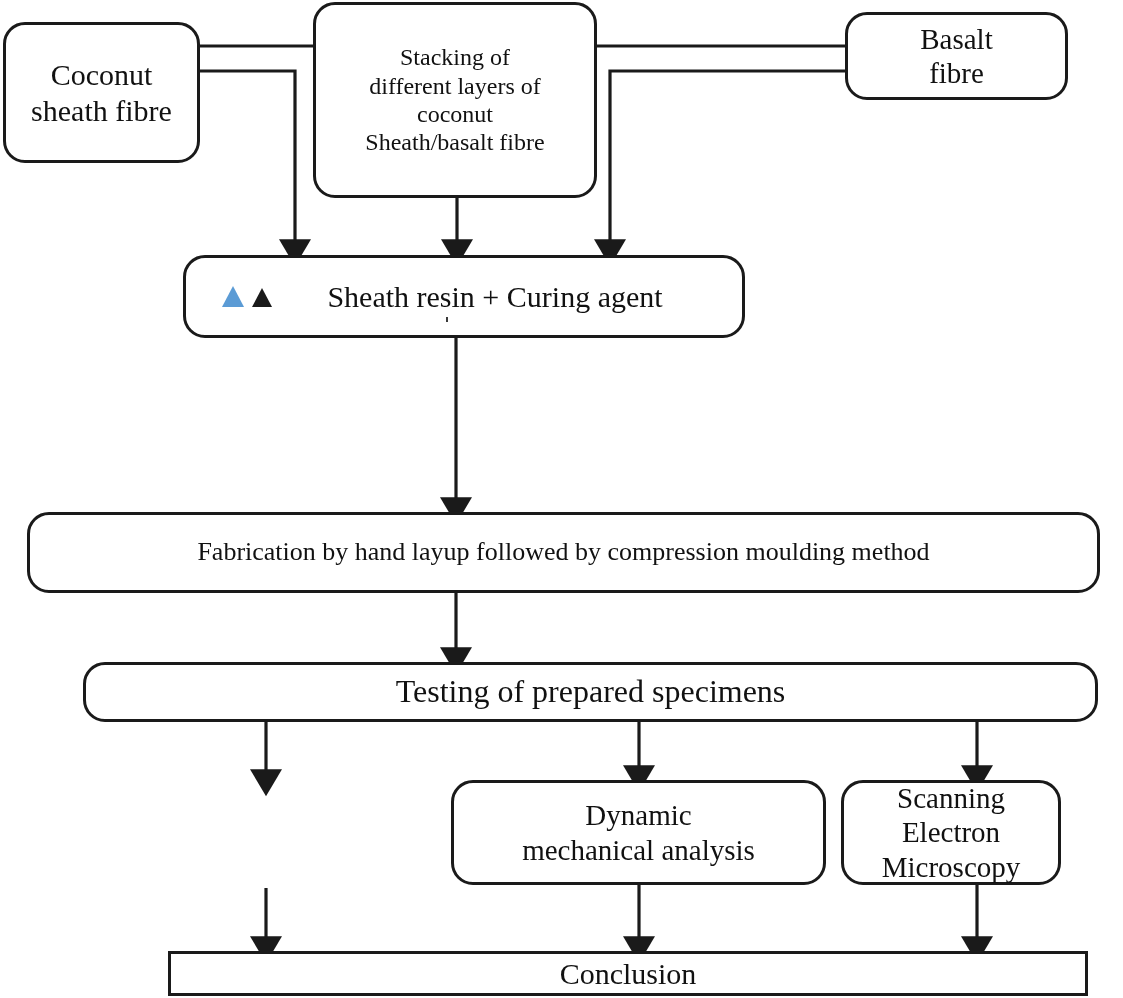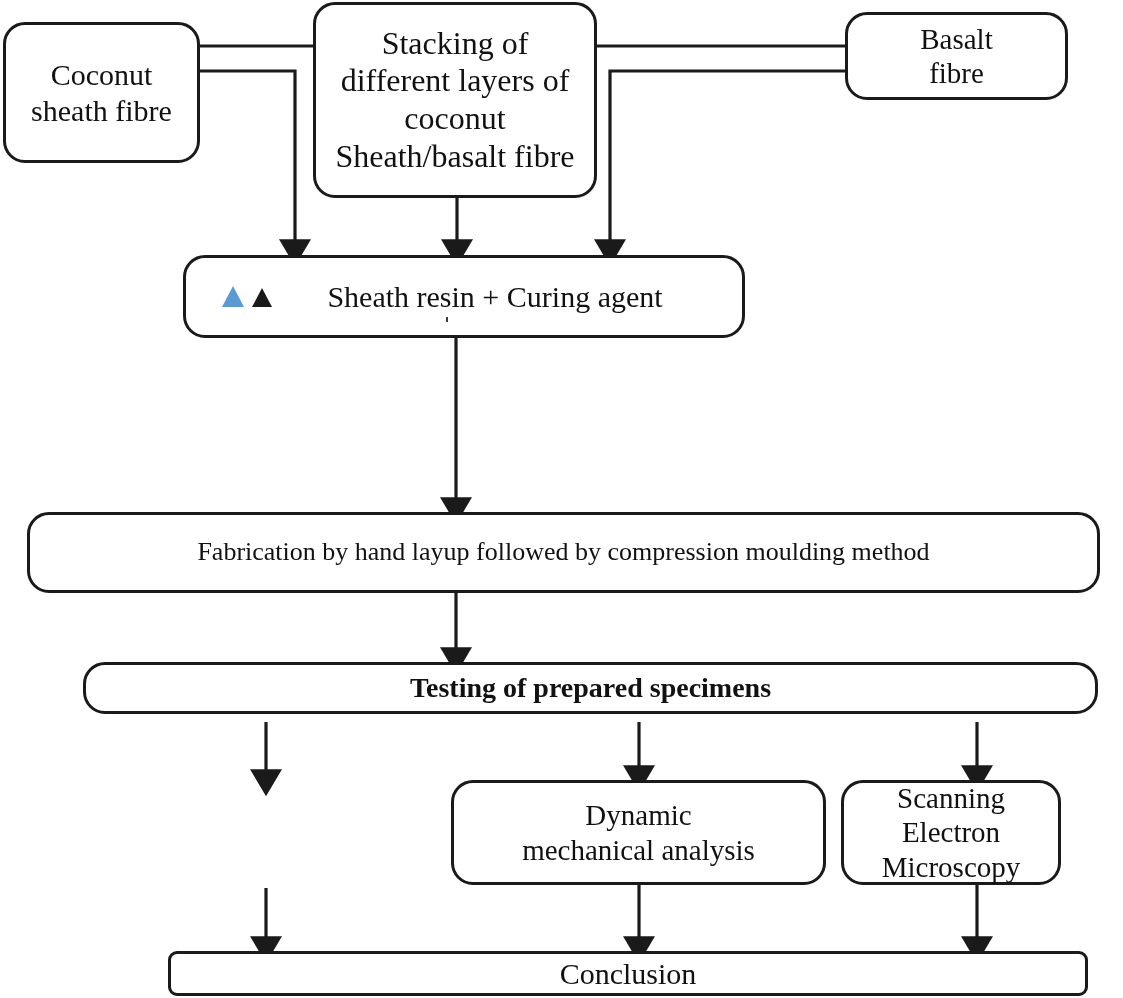--- a/index.html
+++ b/index.html
@@ -3,21 +3,21 @@
 <meta charset="utf-8">
 <style>
   html,body{margin:0;padding:0;background:#ffffff;}
   #stage{position:relative;width:1123px;height:998px;background:#ffffff;
          font-family:"Liberation Serif","DejaVu Serif",serif;overflow:hidden;}
   #wires{position:absolute;left:0;top:0;width:1123px;height:998px;pointer-events:none;}
   .node{position:absolute;box-sizing:border-box;border:3px solid #1a1a1a;background:#ffffff;
         display:flex;align-items:center;justify-content:center;text-align:center;
         color:#111111;line-height:1.18;z-index:3;}
   .rounded{border-radius:22px;}
-  .sharp{border-radius:9px;}
+  .sharp{border-radius:0;}
   .lbl{display:block;padding:0 10px;white-space:pre-line;}
   .tri{position:absolute;width:0;height:0;z-index:4;}
   .tri-blue{border-left:11px solid transparent;border-right:11px solid transparent;}
   .tri-black{border-left:10px solid transparent;border-right:10px solid transparent;}
   .speck{position:absolute;width:2px;height:5px;background:#3a3a3a;z-index:4;}
 </style>
 </head>
 <body>
 
 <div id="stage">
@@ -52,21 +52,21 @@
       <path d="M639,885 L639,940" marker-end="url(#ah)"></path>
       <path d="M977,885 L977,940" marker-end="url(#ah)"></path>
     </g>
   </svg>
 
   <div class="node rounded" style="left:3px;top:22px;width:197px;height:141px;font-size:30px;">
     <span class="lbl">Coconut
 sheath fibre</span>
   </div>
 
-  <div class="node rounded" style="left:313px;top:2px;width:284px;height:196px;font-size:32px;">
+  <div class="node rounded" style="left:313px;top:2px;width:284px;height:196px;font-size:24px;">
     <span class="lbl">Stacking of
 different layers of
 coconut
 Sheath/basalt fibre</span>
   </div>
 
   <div class="node rounded" style="left:845px;top:12px;width:223px;height:88px;font-size:29px;">
     <span class="lbl">Basalt
 fibre</span>
   </div>
@@ -75,21 +75,21 @@
     <span class="lbl" style="padding-left:72px;">Sheath resin + Curing agent</span>
   </div>
   <span class="tri tri-blue" style="left:222px;top:286px;border-bottom:21px solid #5b9bd5;"></span>
   <span class="tri tri-black" style="left:252px;top:288px;border-bottom:19px solid #1a1a1a;"></span>
   <span class="speck" style="left:446px;top:317px;"></span>
 
   <div class="node rounded" style="left:27px;top:512px;width:1073px;height:81px;font-size:26px;">
     <span class="lbl">Fabrication by hand layup followed by compression moulding method</span>
   </div>
 
-  <div class="node rounded" style="left:83px;top:662px;width:1015px;height:52px;font-size:28px;font-weight:bold;">
+  <div class="node rounded" style="left:83px;top:662px;width:1015px;height:60px;font-size:32px;">
     <span class="lbl">Testing of prepared specimens</span>
   </div>
 
 
   <div class="node rounded" style="left:451px;top:780px;width:375px;height:105px;font-size:29px;">
     <span class="lbl">Dynamic
 mechanical analysis</span>
   </div>
 
   <div class="node rounded" style="left:841px;top:780px;width:220px;height:105px;font-size:29px;text-align:center;">

